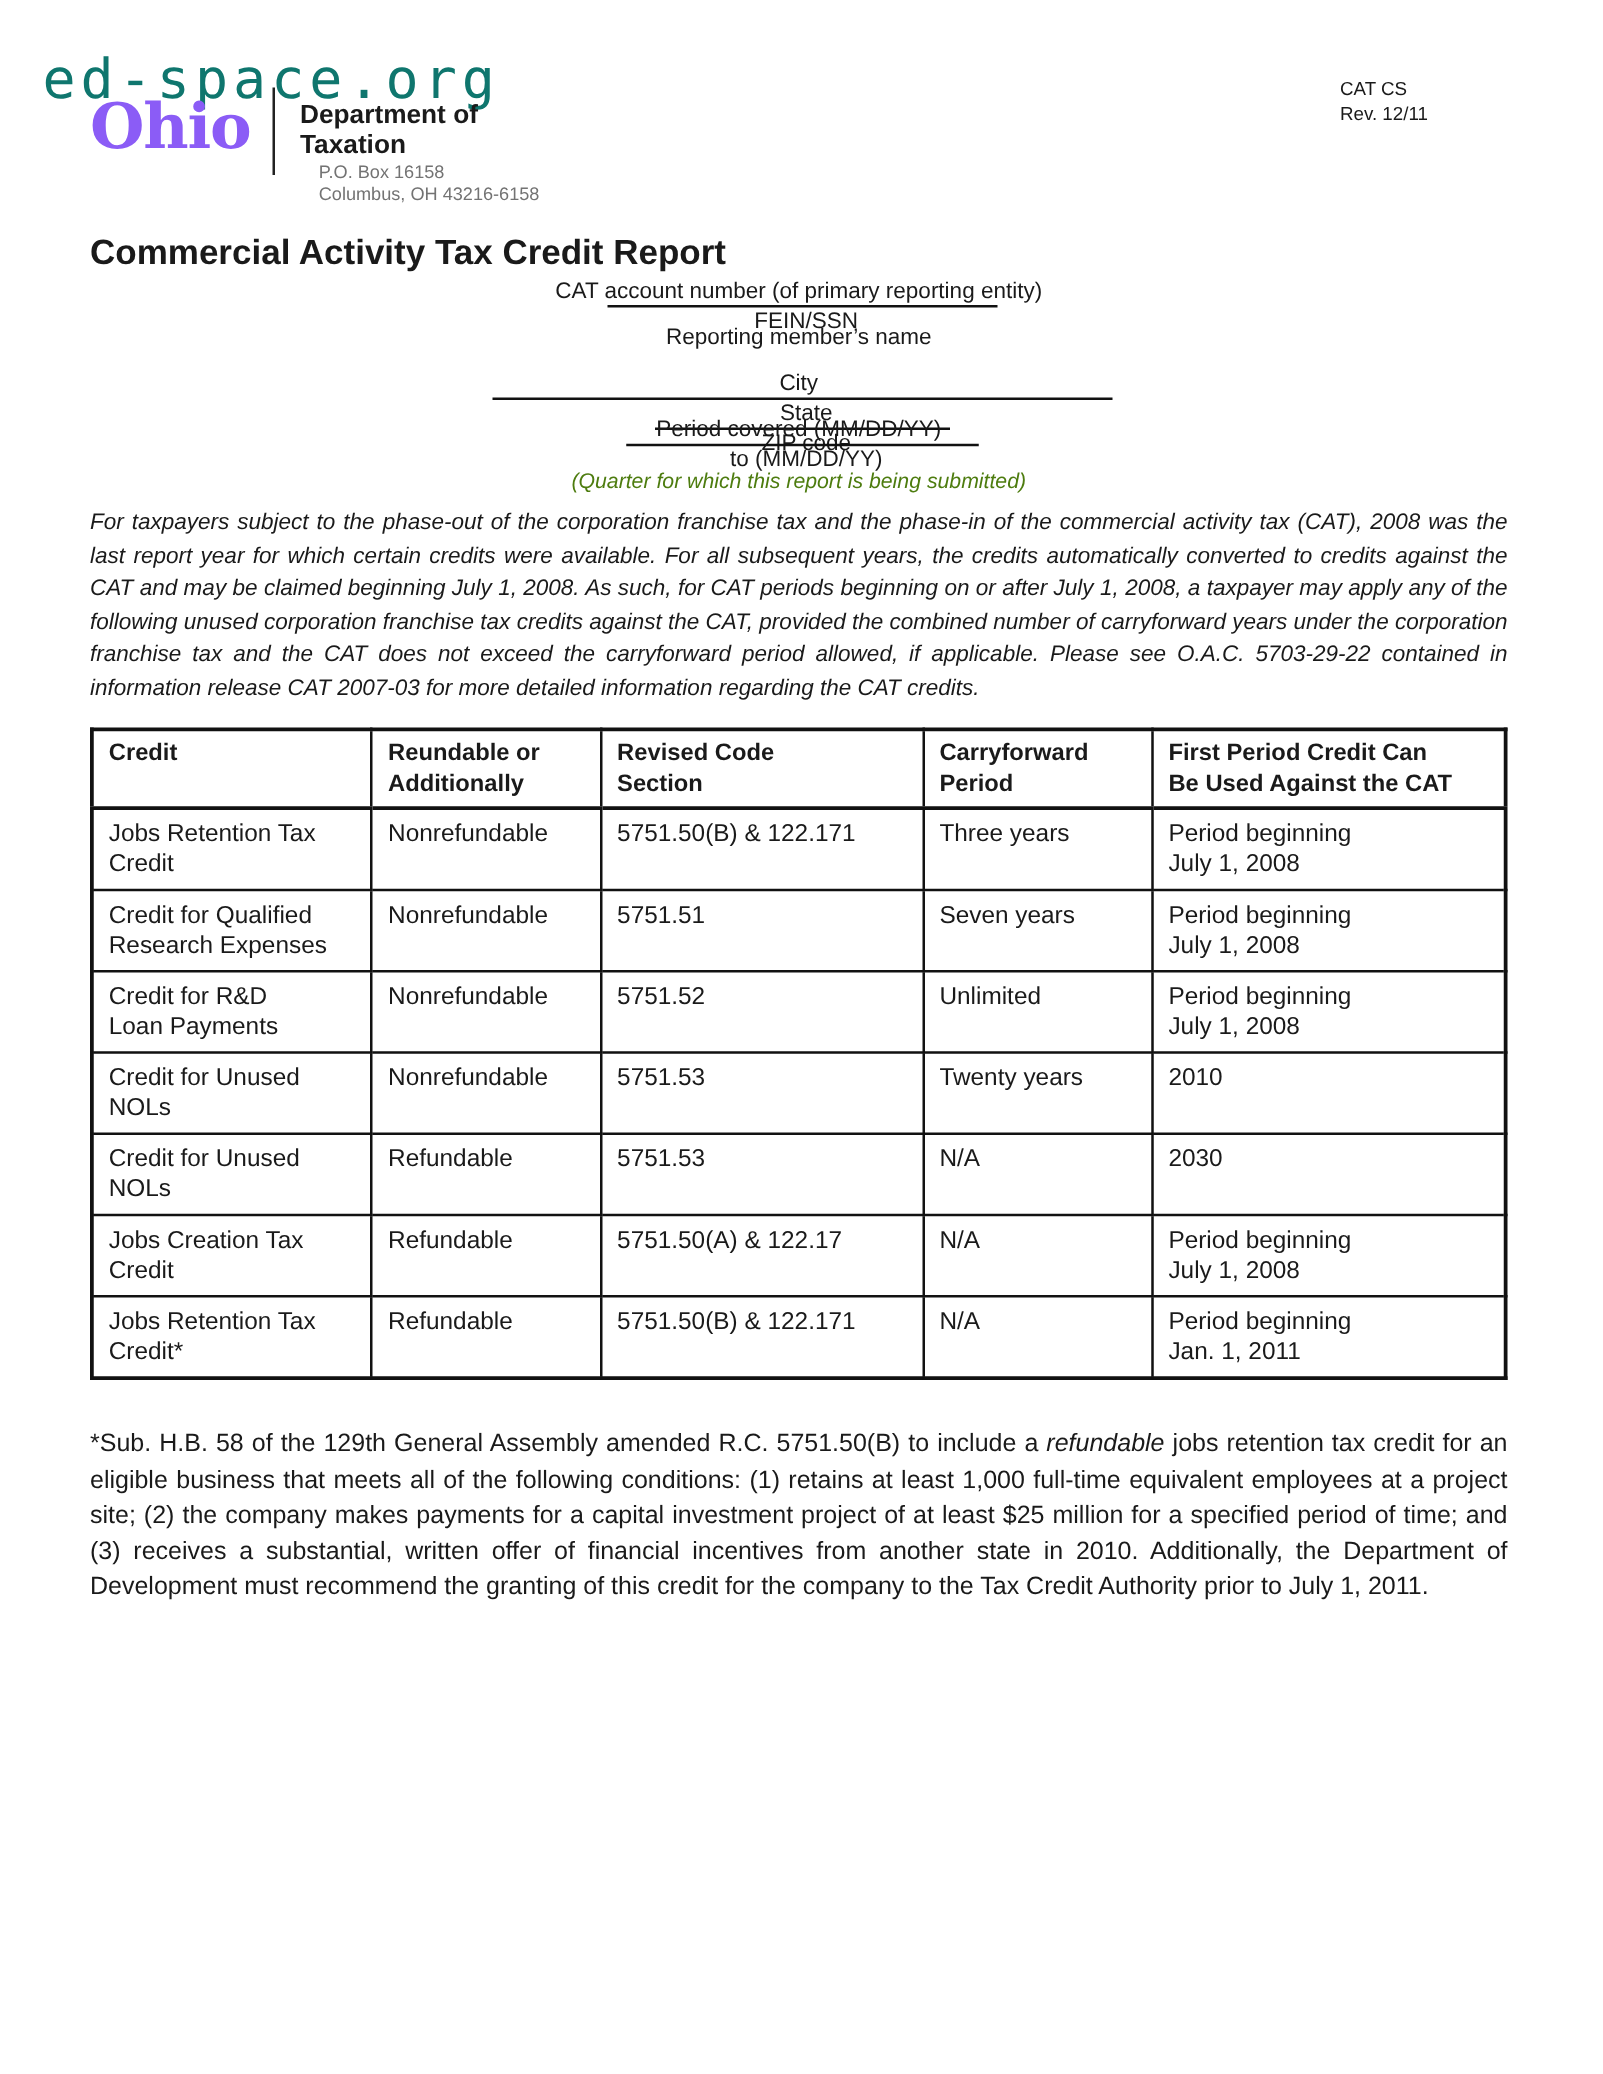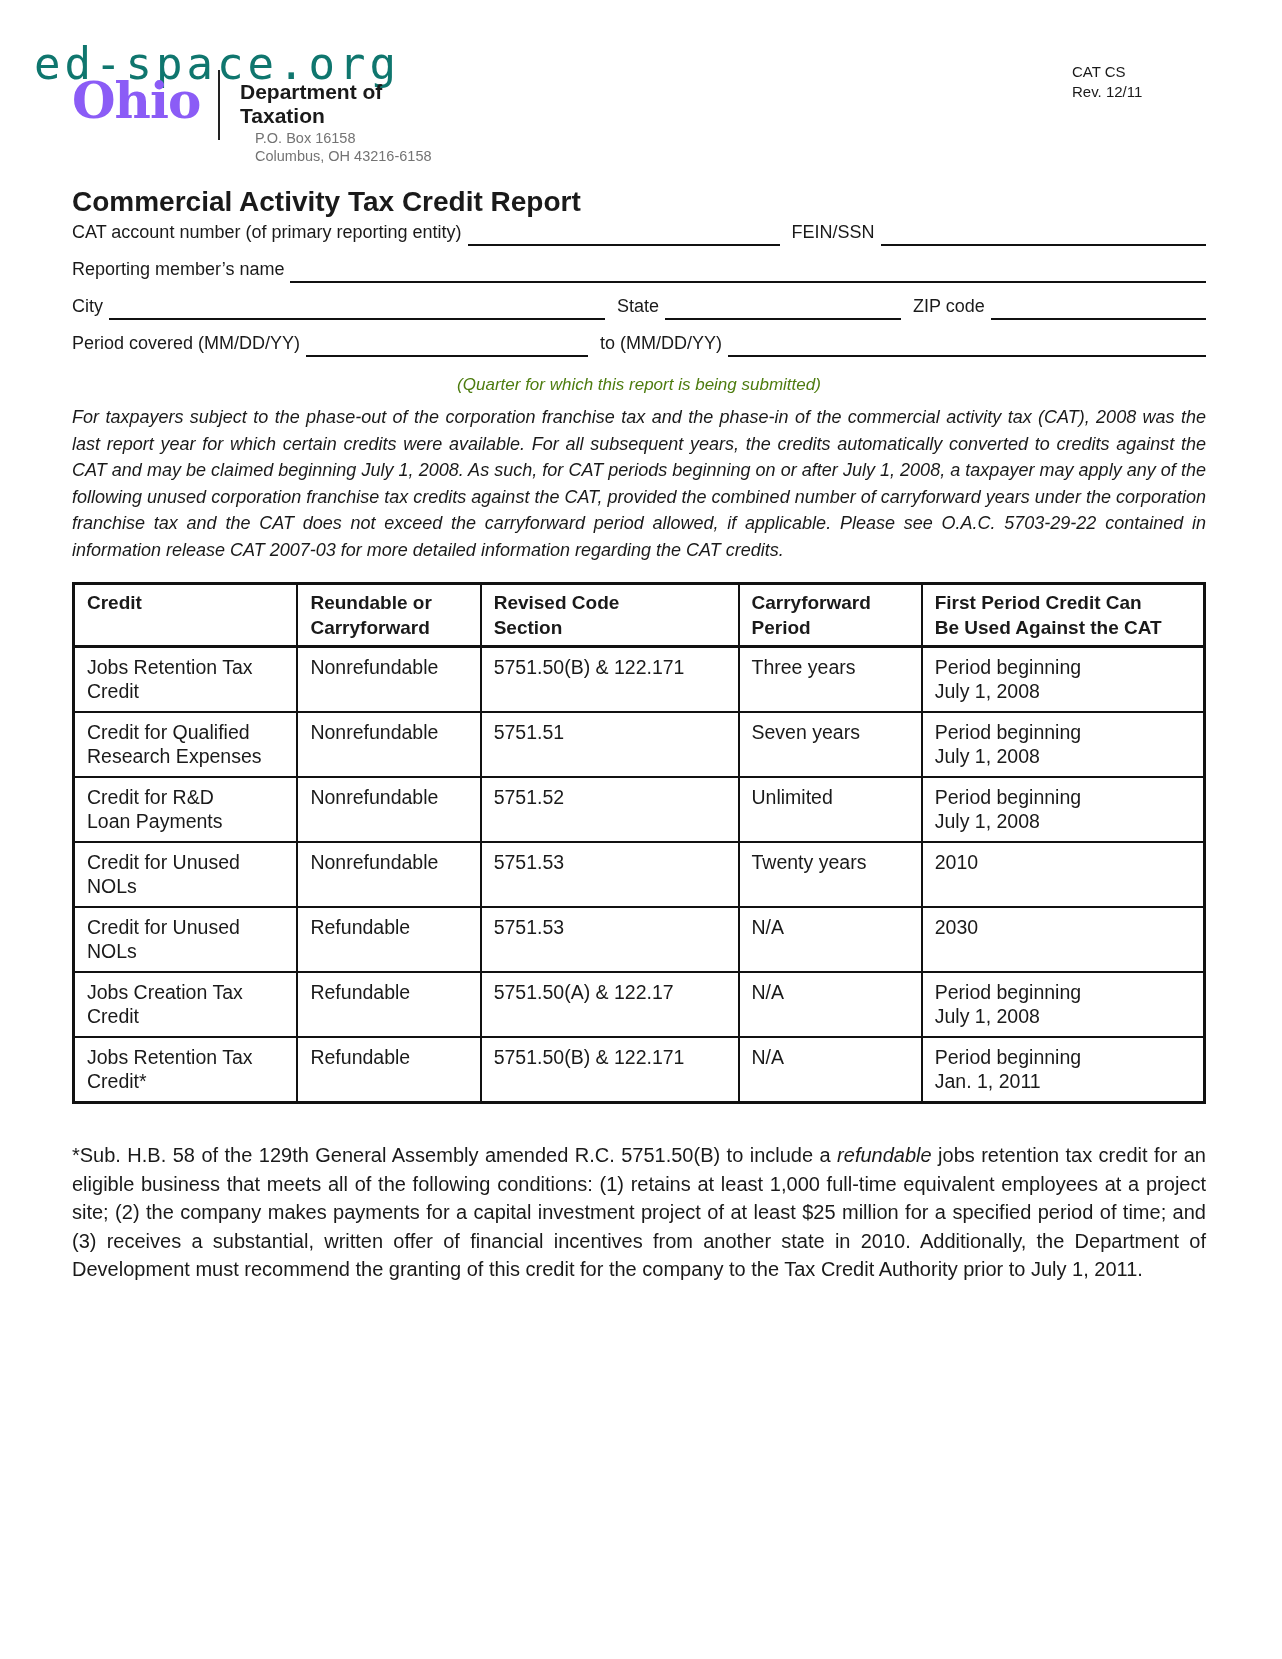--- a/index.html
+++ b/index.html
@@ -45,22 +45,22 @@
   }
   
   .content {
     position: absolute; left: 72px; top: 186px; width: 1134px;
   }
   .doc-title {
     text-align: left; font-weight: bold; font-size: 28px; line-height: 32px;
     margin-bottom: 4px;
   }
   .frow {
-    display: flex; align-items: flex-start; height: 37px;
-    font-size: 18px; white-space: nowrap;
+    display: flex; align-items: center; height: 37px;
+    font-size: 18px; white-space: nowrap; flex-direction: column;
   }
   .frow .lbl { padding-bottom: 1px; }
   .fline {
     border-bottom: 2px solid #111; height: 24px;
     margin-left: 6px;
   }
   .fline.grow { flex: 1 1 auto; }
   .gap { margin-left: 12px; }
   .caption-row {
     text-align: center; font-size: 17px; margin-top: 5px; color: #4d7c0f; font-style: italic;
@@ -166,21 +166,21 @@
         <col class="col-credit">
           <col class="col-refund">
           <col class="col-code">
           <col class="col-carry">
           <col class="col-first">
       </colgroup>
       <thead>
         <tr>
           <th>Credit</th>
           <th>Reundable or
-Carryforward</th>
+Additionally</th>
           <th>Revised Code
 Section</th>
           <th>Carryforward
 Period</th>
           <th>First Period Credit Can
 Be Used Against the CAT</th>
         </tr>
       </thead>
       <tbody>
         <tr>

